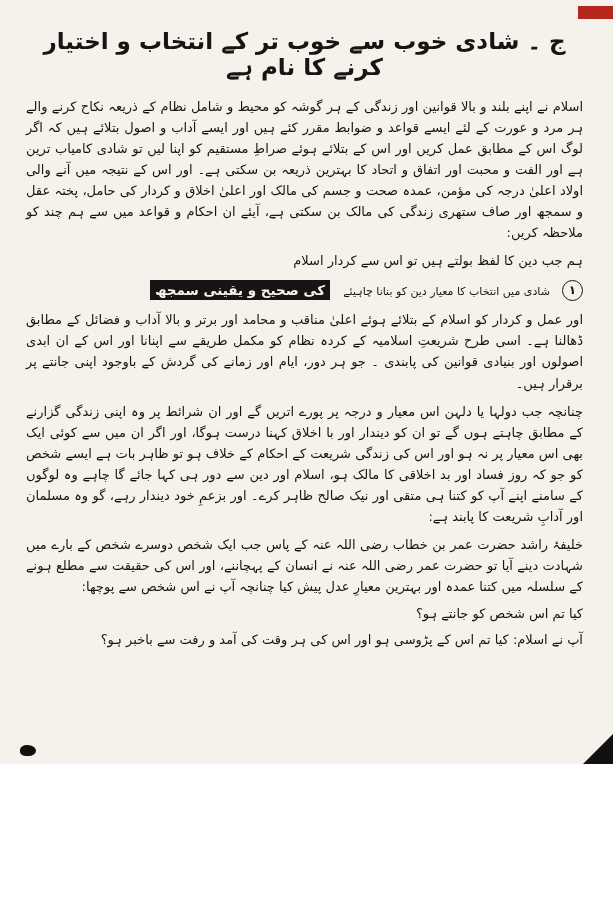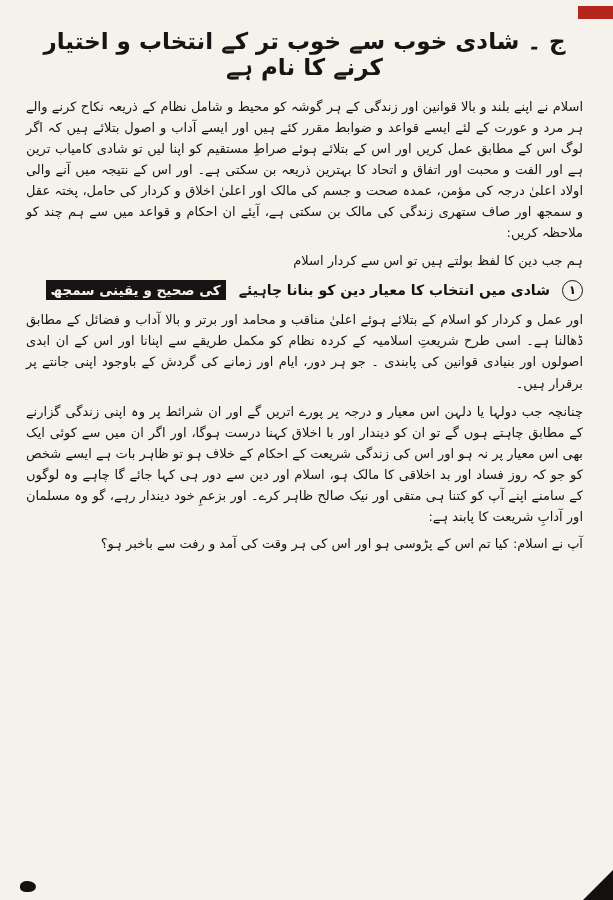--- a/index.html
+++ b/index.html
@@ -1,18 +1,18 @@
 <!DOCTYPE html>
 <html lang="ur" dir="rtl"><head>
 <meta charset="utf-8">
 <style>
   html,body{margin:0;padding:0;background:#ffffff;}
   .page{
     position:relative;
-    width:613px;height:900px;
+    width:613px;height:764px;
     box-sizing:border-box;
     background:#f5f2ec;
     color:#161513;
     font-family:"DejaVu Sans", sans-serif;
     direction:rtl;
     padding:24px 30px 0 26px;
     overflow:hidden;
   }
   .red-mark{
     position:absolute;top:6px;right:0;
@@ -41,22 +41,22 @@
     border:1.6px solid #161513;
     border-radius:50%;
     text-align:center;
     line-height:19px;
     font-size:12px;
     font-weight:bold;
     margin-left:7px;
     vertical-align:middle;
   }
   .sec-title{
-    font-weight:bold;
-    font-size:14px;
+    font-weight:normal;
+    font-size:11px;
   }
   .sec-highlight{
     background:#161513;
     color:#f5f2ec;
     font-weight:bold;
     font-size:13.5px;
     padding:2px 5px;
     margin-right:8px;
   }
   p.dialogue{
@@ -94,19 +94,21 @@
   <div class="section-line">
     <span class="num-badge">۱</span>
     <span class="sec-title">شادی میں انتخاب کا معیار دین کو بنانا چاہیئے</span>
     <span class="sec-highlight">کی صحیح و یقینی سمجھ</span>
   </div>
 
   <p class="body-par">اور عمل و کردار کو اسلام کے بتلائے ہوئے اعلیٰ مناقب و محامد اور برتر و بالا آداب و فضائل کے مطابق ڈھالنا ہے۔ اسی طرح شریعتِ اسلامیہ کے کردہ نظام کو مکمل طریقے سے اپنانا اور اس کے ان ابدی اصولوں اور بنیادی قوانین کی پابندی ۔ جو ہر دور، ایام اور زمانے کی گردش کے باوجود اپنی جانتے پر برقرار ہیں۔</p>
 
   <p class="body-par">چنانچہ جب دولہا یا دلہن اس معیار و درجہ پر پورے اتریں گے اور ان شرائط پر وہ اپنی زندگی گزارنے کے مطابق چاہتے ہوں گے تو ان کو دیندار اور با اخلاق کہنا درست ہوگا، اور اگر ان میں سے کوئی ایک بھی اس معیار پر نہ ہو اور اس کی زندگی شریعت کے احکام کے خلاف ہو تو ظاہر بات ہے ایسے شخص کو جو کہ روز فساد اور بد اخلاقی کا مالک ہو، اسلام اور دین سے دور ہی کہا جائے گا چاہے وہ لوگوں کے سامنے اپنے آپ کو کتنا ہی متقی اور نیک صالح ظاہر کرے۔ اور بزعمِ خود دیندار رہے، گو وہ مسلمان اور آدابِ شریعت کا پابند ہے:</p>
 
+  <p class="body-par">خلیفۂ راشد حضرت عمر بن خطاب رضی اللہ عنہ کے پاس جب ایک شخص دوسرے شخص کے بارے میں شہادت دینے آیا تو حضرت عمر رضی اللہ عنہ نے انسان کے پہچاننے، اور اس کی حقیقت سے مطلع ہونے کے سلسلہ میں کتنا عمدہ اور بہترین معیارِ عدل پیش کیا چنانچہ آپ نے اس شخص سے پوچھا:</p>
 
+  <p class="dialogue">کیا تم اس شخص کو جانتے ہو؟</p>
   <p class="dialogue">آپ نے اسلام: کیا تم اس کے پڑوسی ہو اور اس کی ہر وقت کی آمد و رفت سے باخبر ہو؟</p>
 
   <div class="ink-blot"></div>
   <div class="corner-fold"></div>
 
 </div>
 
 </body></html>

